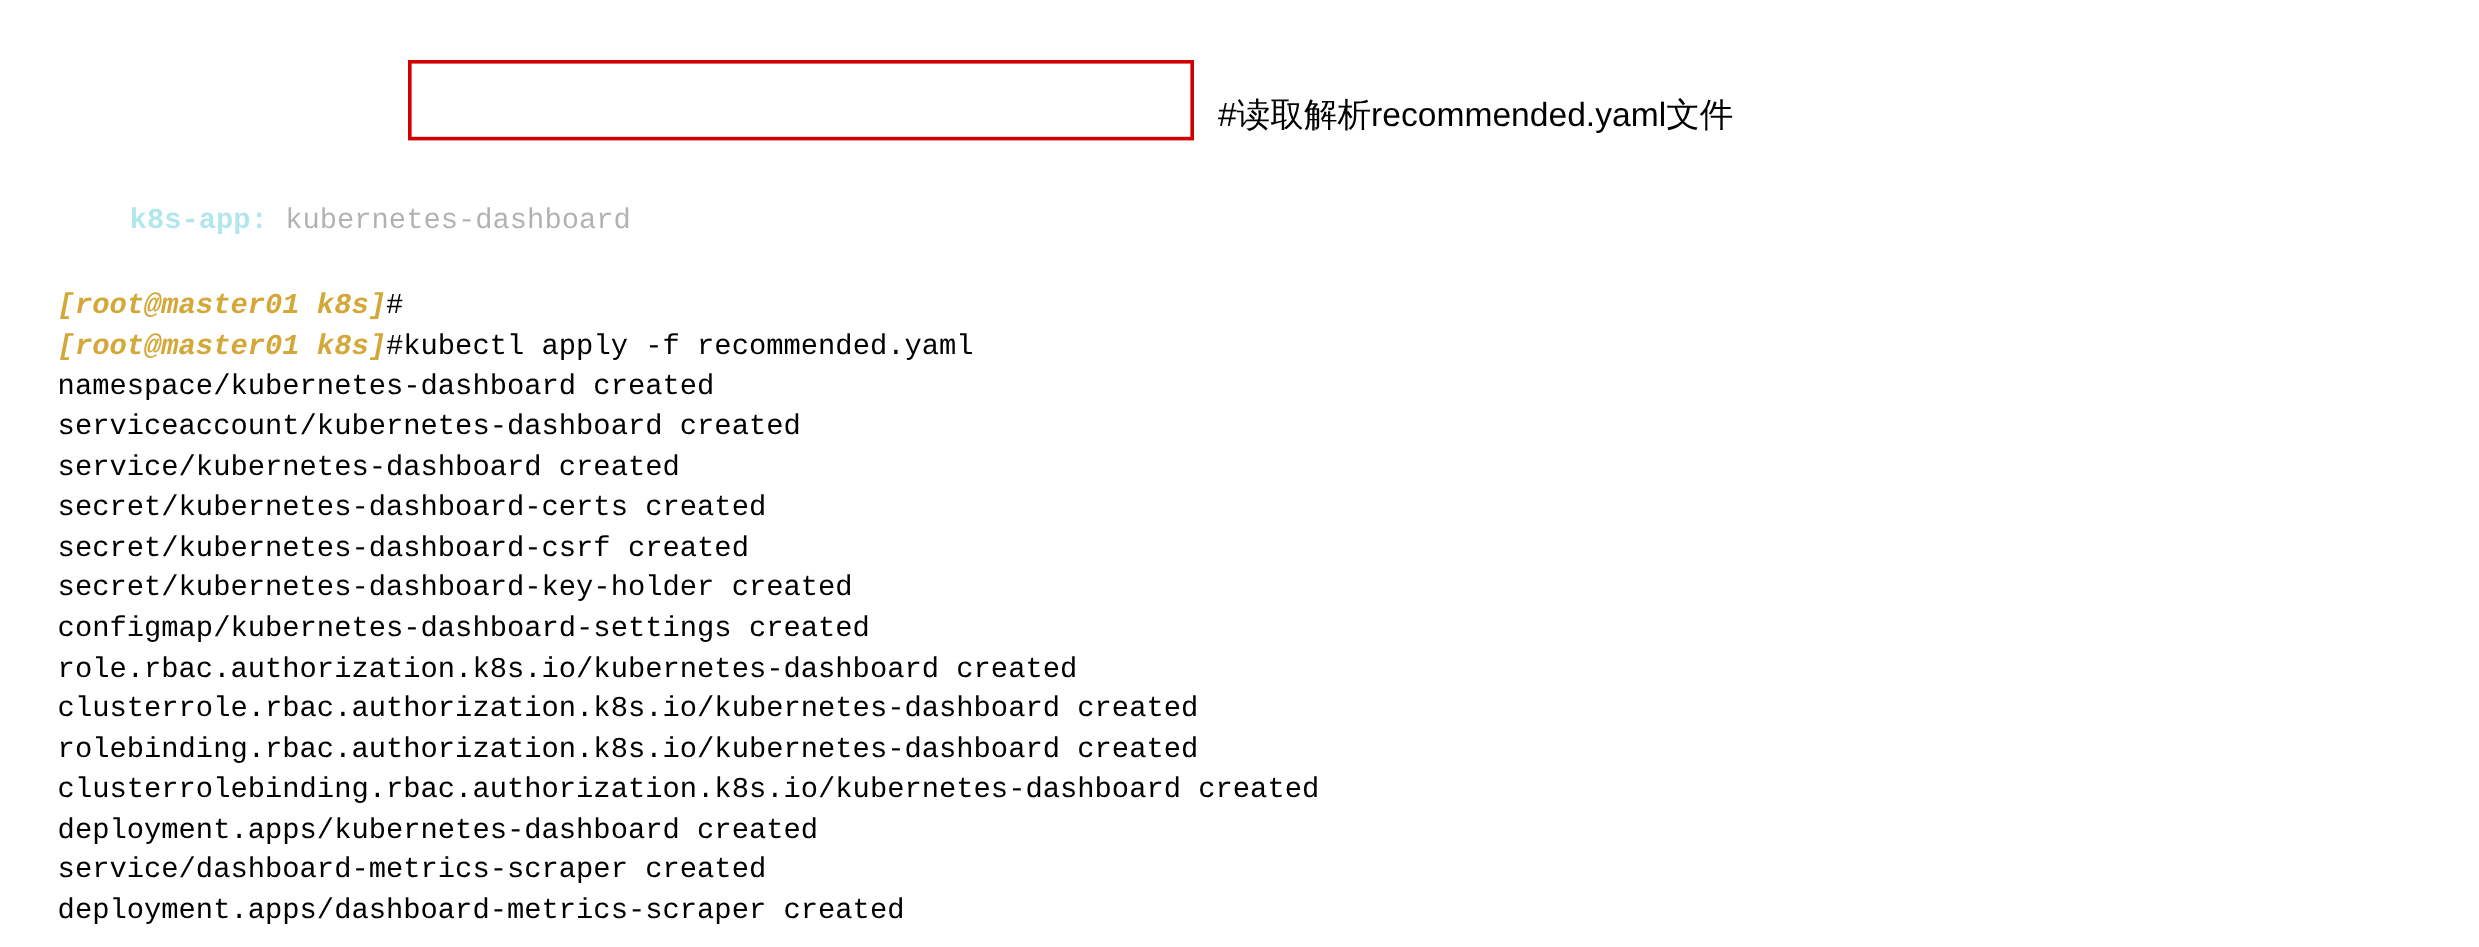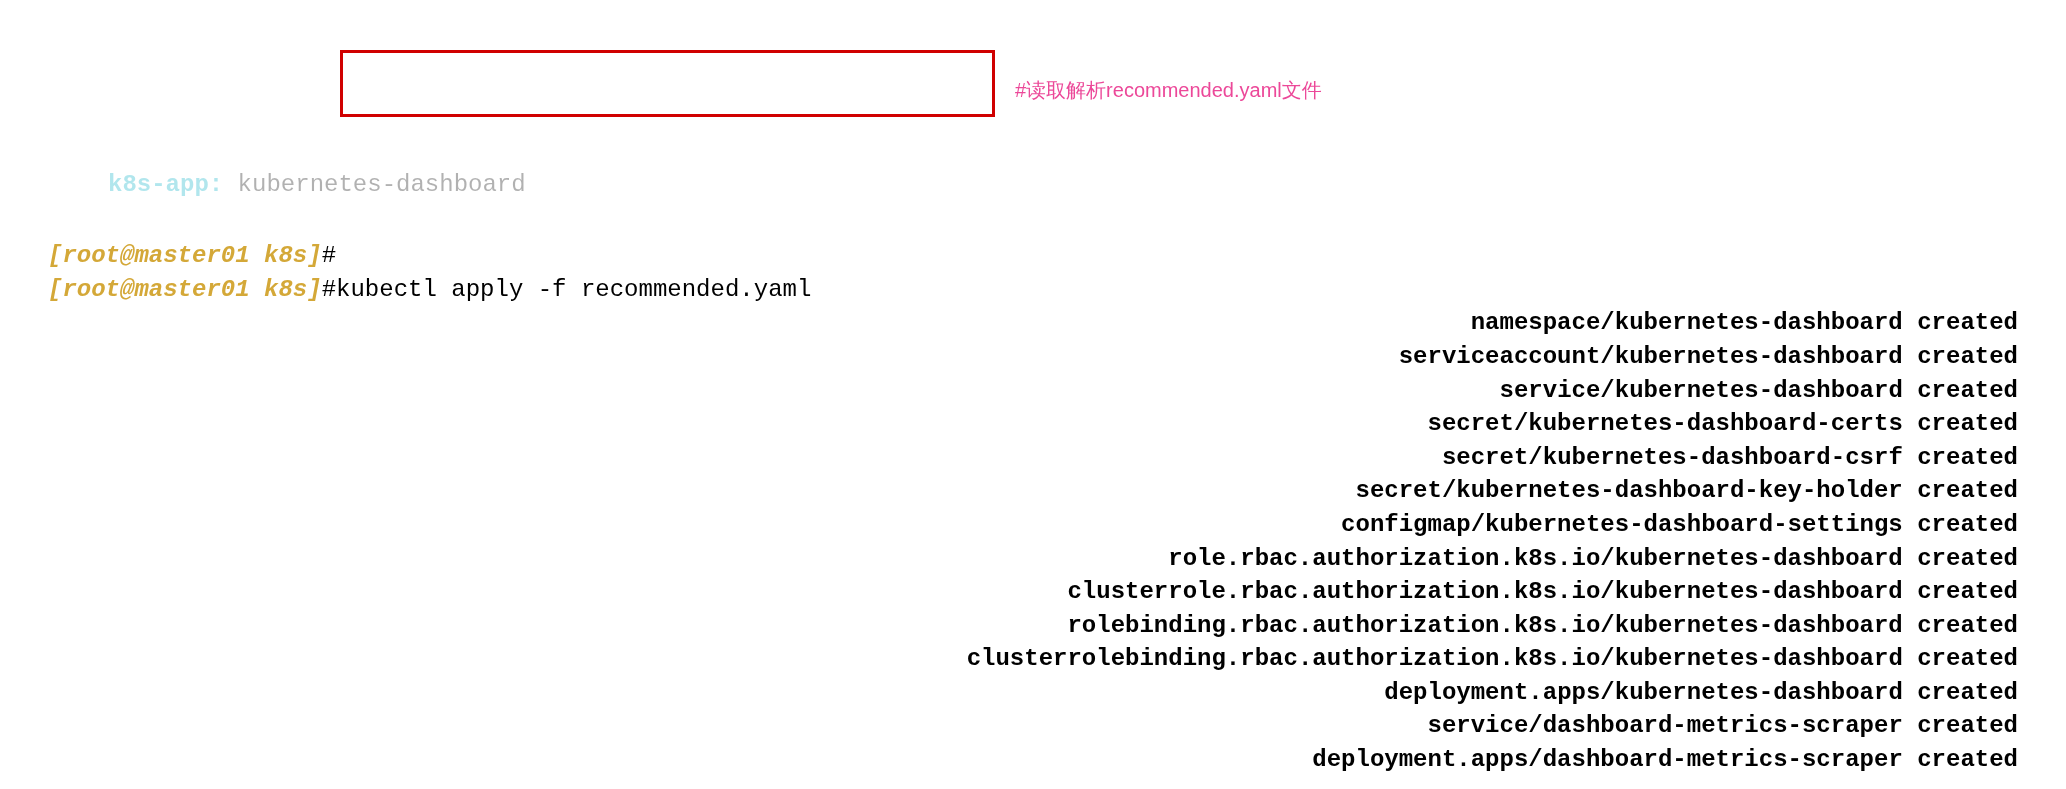--- a/index.html
+++ b/index.html
@@ -37,33 +37,32 @@
       color: #d4a838;
       font-weight: bold;
       font-style: italic;
     }
     .command {
       color: #000000;
       font-weight: normal;
     }
     .output {
       color: #000000;
-      font-weight: bold;
-      text-align: right;
+      font-weight: normal;
     }
     .highlight-box {
       position: absolute;
       border: 3px solid #d00000;
       pointer-events: none;
     }
     .annotation {
       position: absolute;
-      color: #ec4899;
+      color: #000000;
       font-family: 'Microsoft YaHei', sans-serif;
-      font-size: 20px;
+      font-size: 28px;
       font-weight: normal;
     }
     .line {
       display: block;
     }
   </style>
 </head>
 <body>
 
 

